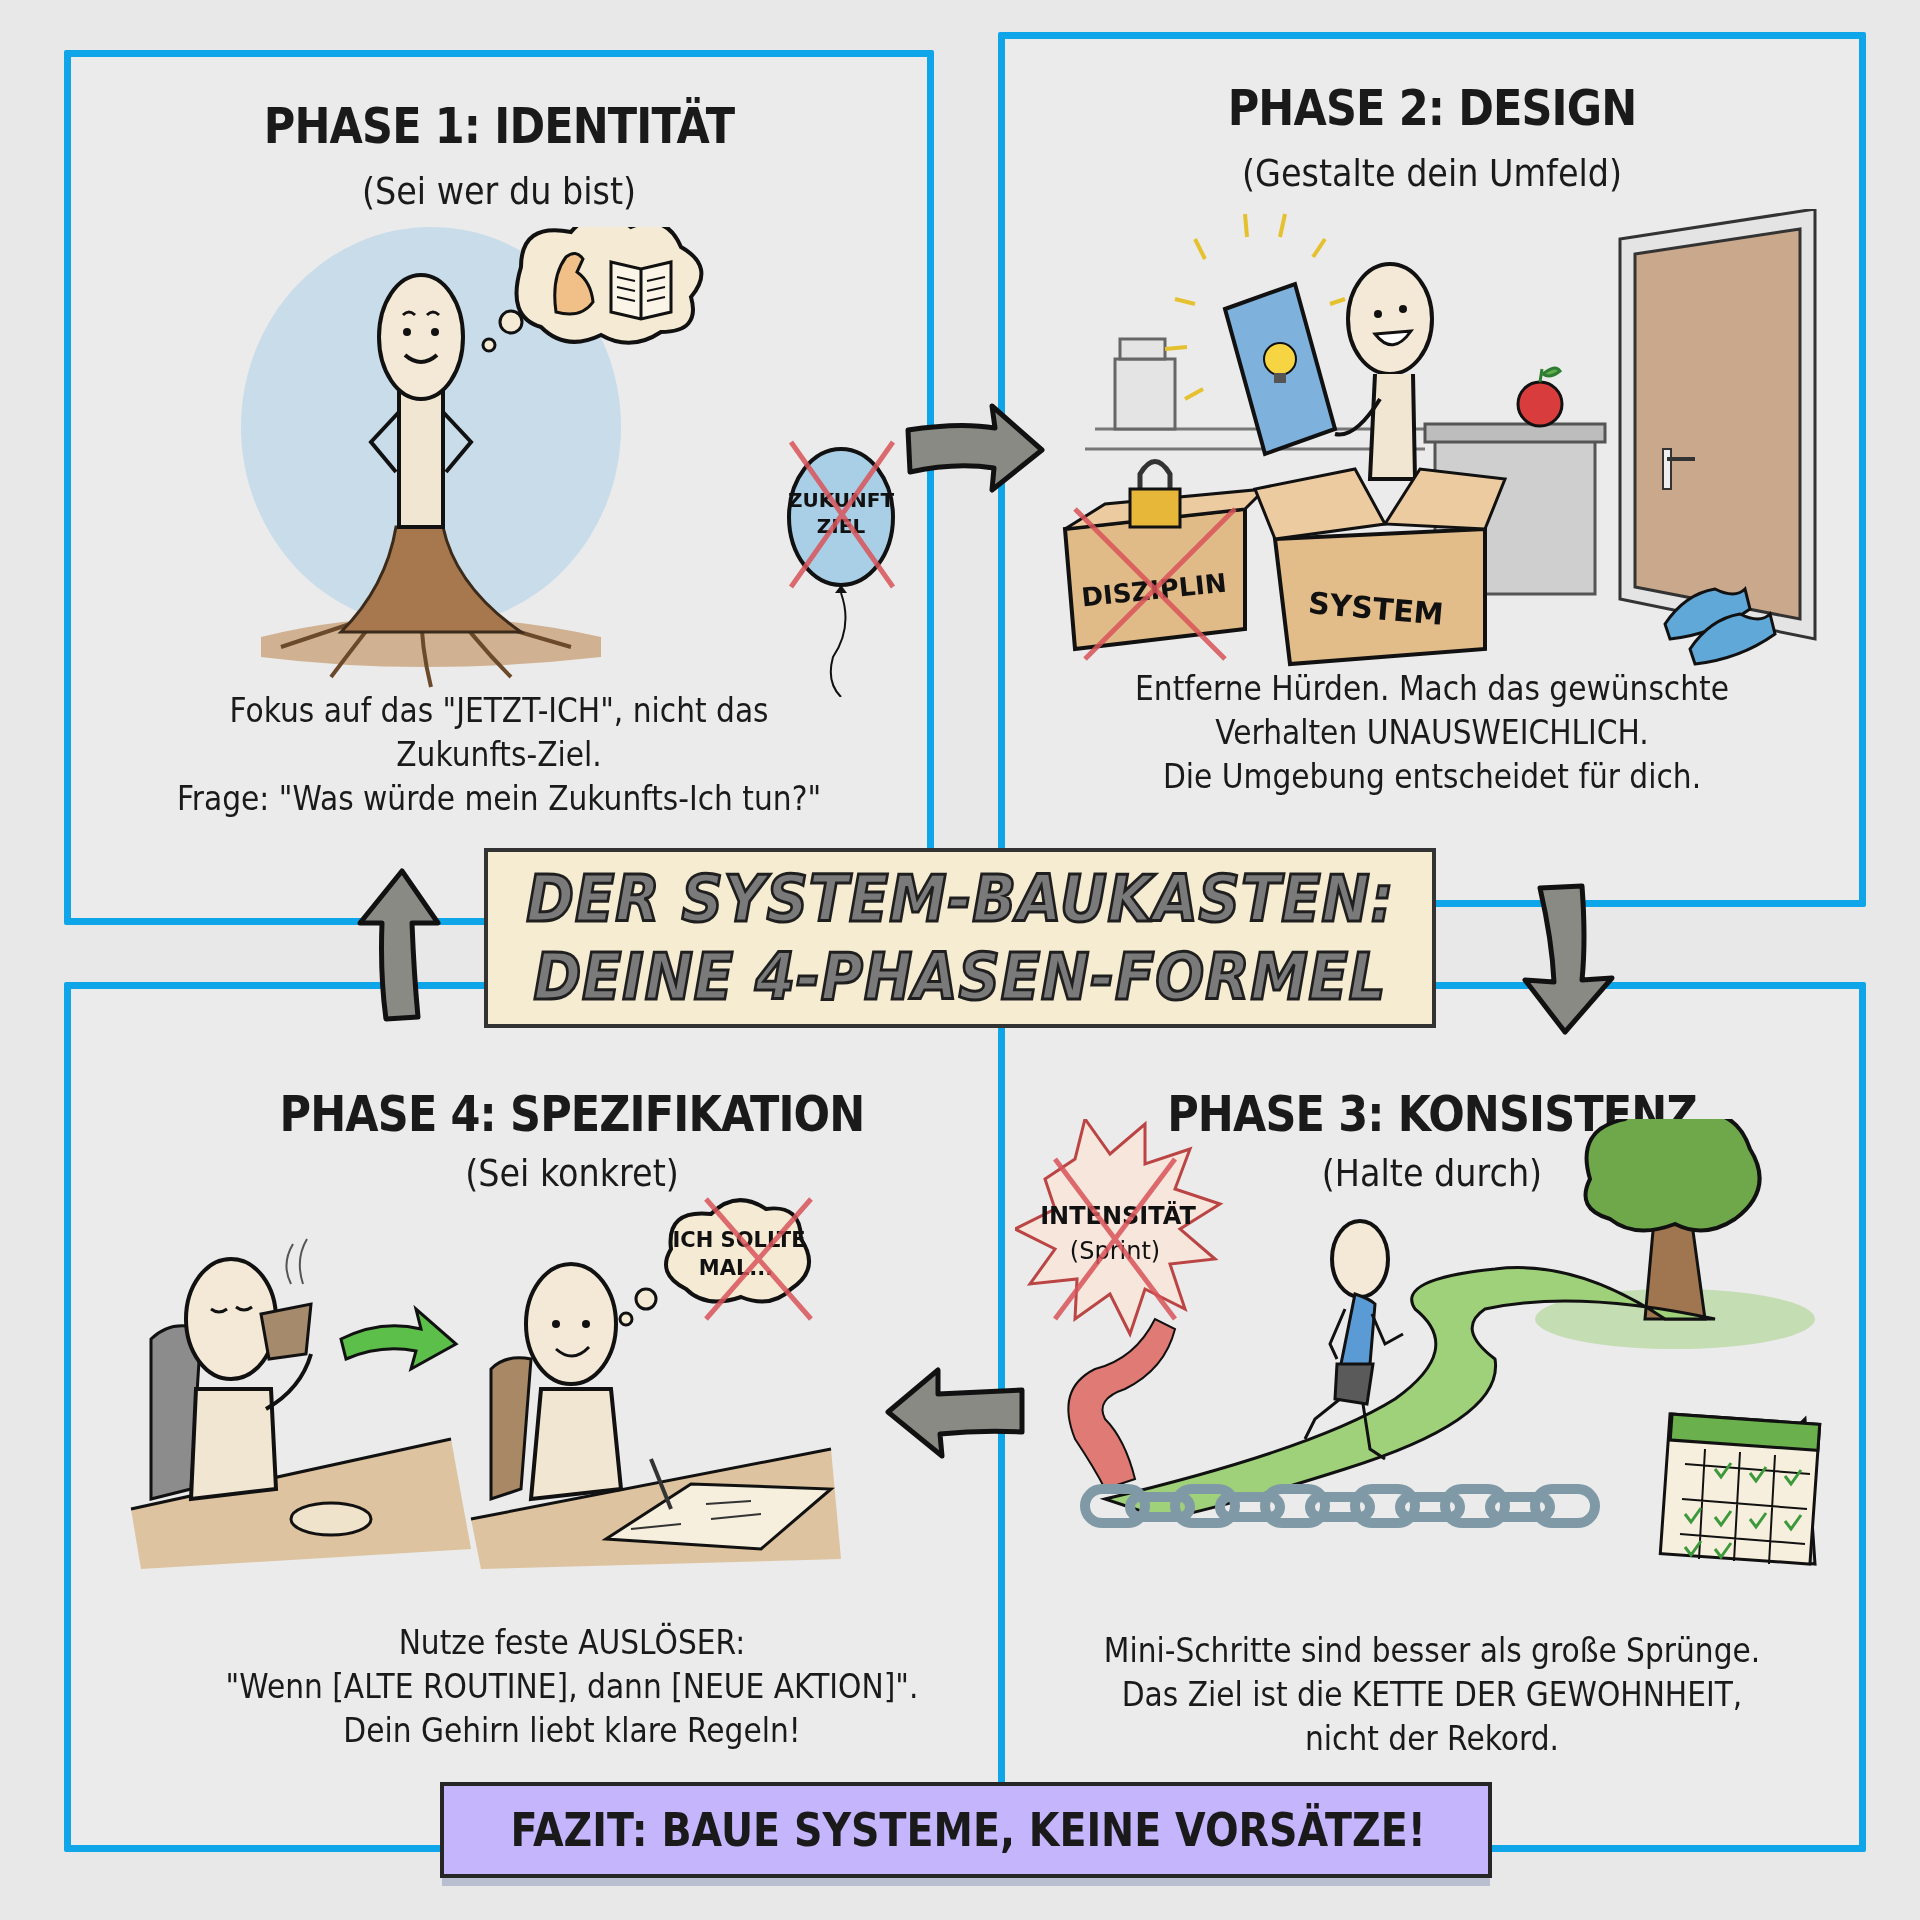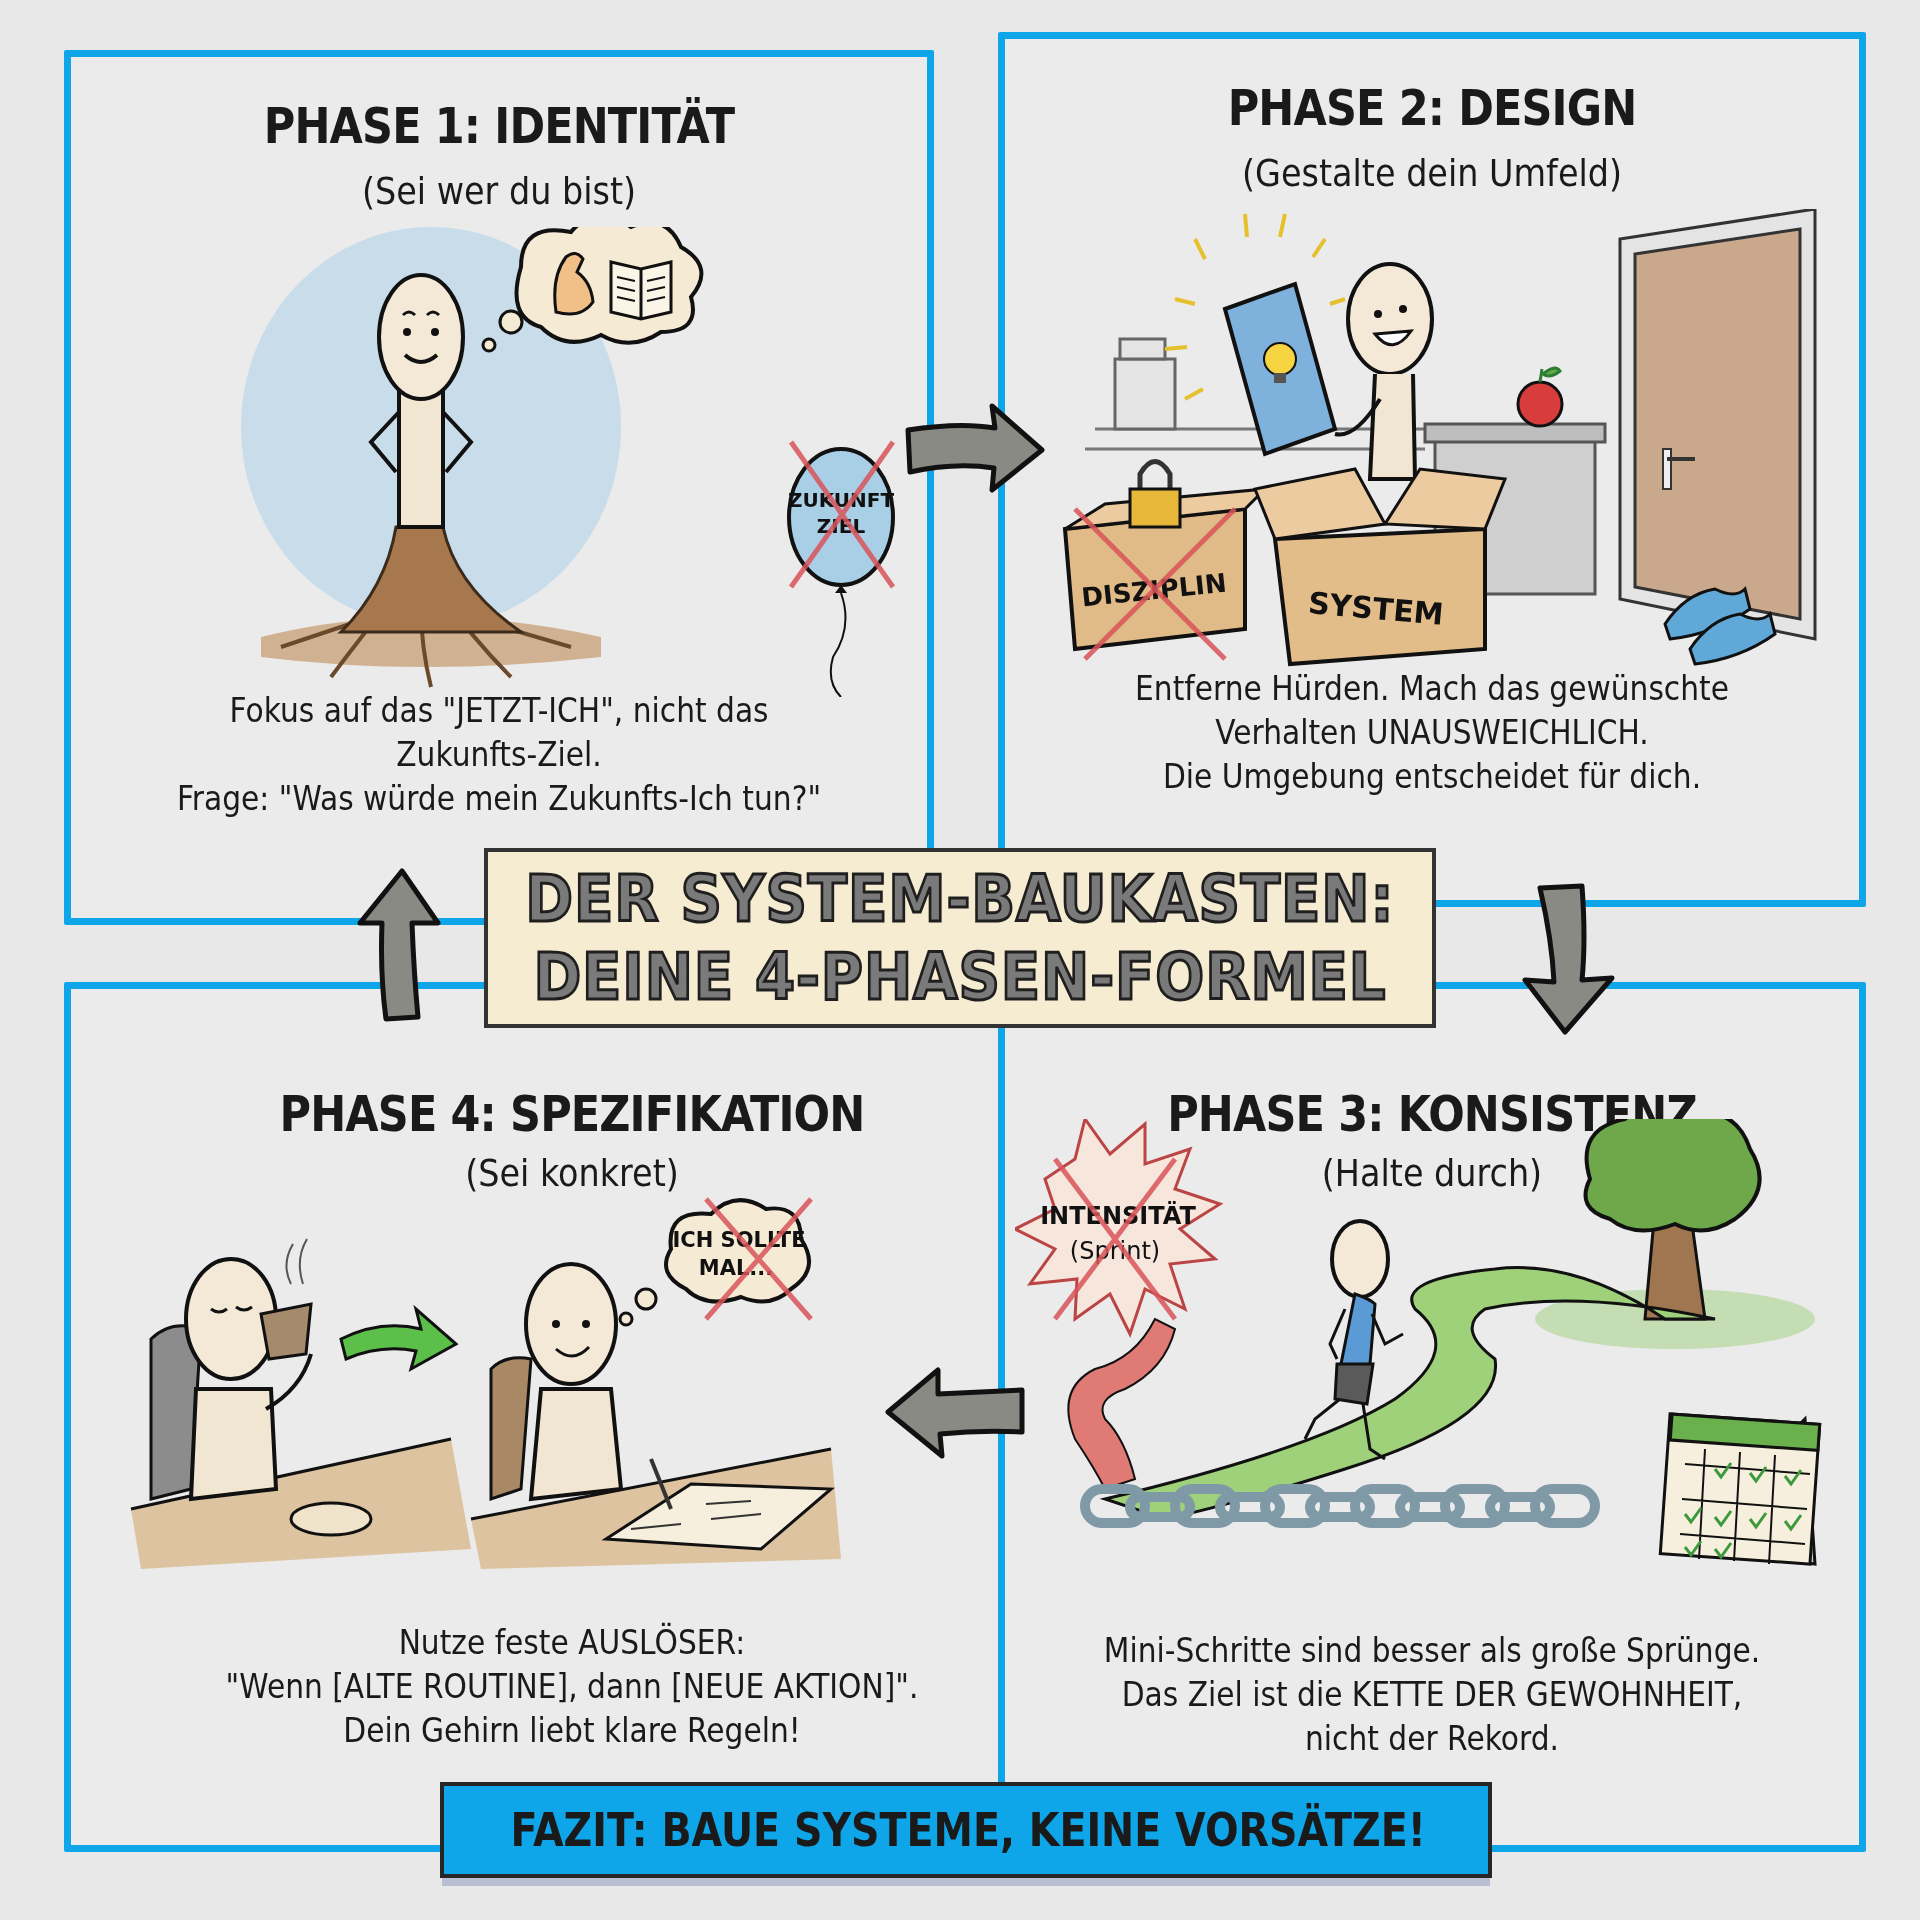--- a/index.html
+++ b/index.html
@@ -51,21 +51,21 @@
   .illus { position: absolute; }
 
   
   #center-title {
     position: absolute;
     left: 484px; top: 848px;
     width: 952px; height: 180px;
     background: #f5ecd2;
     border: 4px solid #333;
     z-index: 5;
-    display: flex; flex-direction: column; align-items: center; justify-content: center;
+    display: flex; flex-direction: column; align-items: center; justify-content: center; font-style: italic;
   }
   #center-title div {
     font-family: "DejaVu Sans", sans-serif;
     font-weight: bold;
     font-size: 64px;
     line-height: 78px;
     color: #7a7a7a;
     -webkit-text-stroke: 3px #1f1f1f;
     letter-spacing: 1px;
     white-space: nowrap;
@@ -73,21 +73,21 @@
   }
 
   
   .arrow { position: absolute; z-index: 6; }
 
   
   #fazit {
     position: absolute;
     left: 440px; top: 1782px;
     width: 1052px; height: 96px;
-    background: #0ea5e9;
+    background: #c4b5fd;
     border: 4px solid #262626;
     z-index: 5;
     display: flex; align-items: center; justify-content: center;
     box-shadow: 0 10px 0 -2px #b9bfd0;
   }
   #fazit .fazit-text {
     font-family: "DejaVu Sans", sans-serif;
     font-weight: bold;
     font-size: 46px;
     transform: scaleX(0.86);

